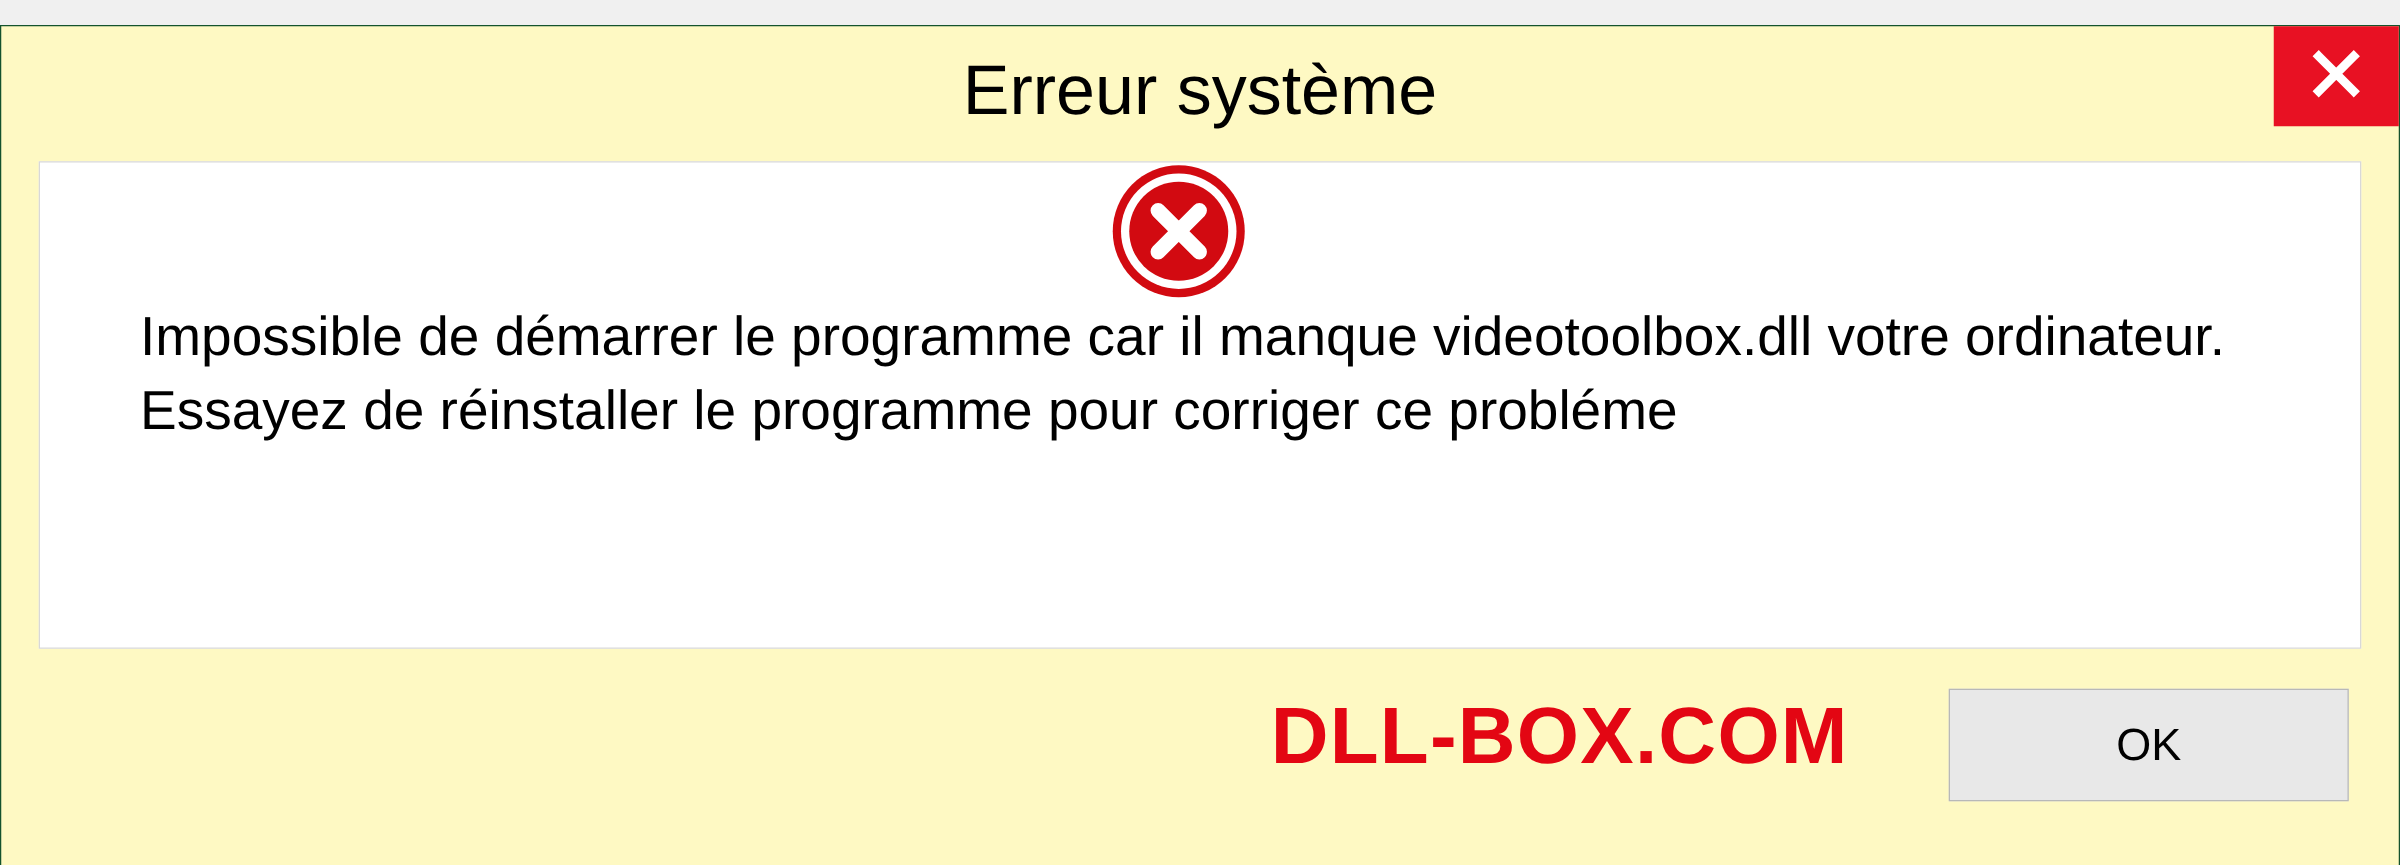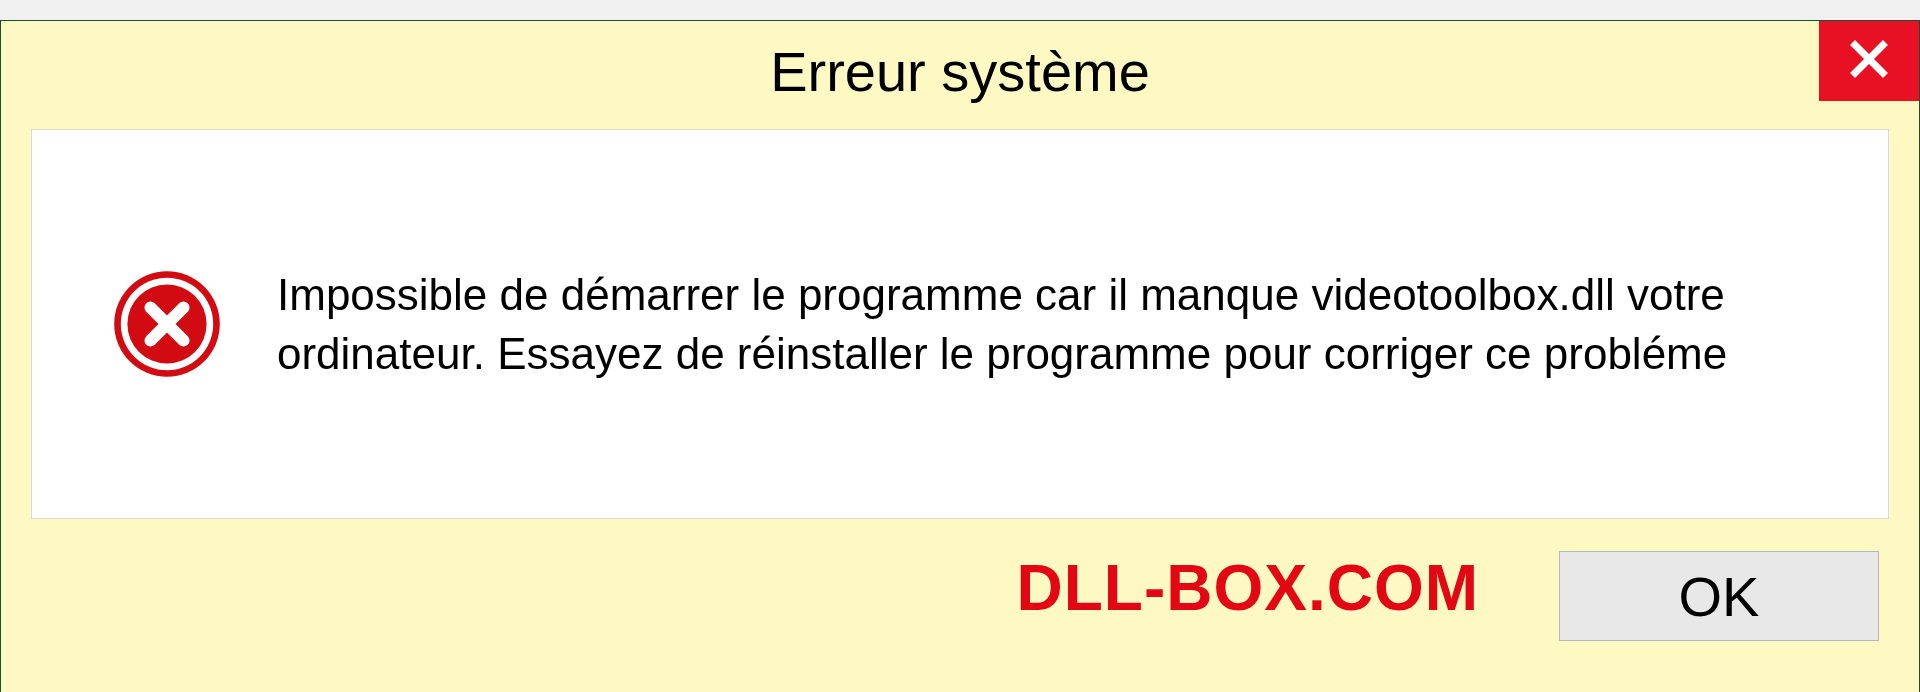--- a/index.html
+++ b/index.html
@@ -52,20 +52,21 @@
       height: 42px;
     }
     .content-box {
       margin: 8px 30px 20px 30px;
       background: #ffffff;
       border: 1px solid #d8d8d8;
       height: 390px;
       display: flex;
       align-items: center;
       padding: 0 60px 0 80px;
+      flex-direction: column;
     }
     .error-icon {
       flex-shrink: 0;
       width: 110px;
       height: 110px;
       margin-right: 55px;
     }
     .error-icon svg {
       width: 100%;
       height: 100%;
@@ -92,21 +93,21 @@
       color: #e30613;
       letter-spacing: 1px;
       margin-right: 80px;
       font-family: Arial, sans-serif;
     }
     .ok-button {
       width: 320px;
       height: 90px;
       background: #e8e8e8;
       border: 1px solid #b8b8b8;
-      font-size: 56px;
+      font-size: 36px;
       color: #000;
       cursor: pointer;
       display: flex;
       align-items: center;
       justify-content: center;
       font-family: "Segoe UI", Tahoma, Arial, sans-serif;
     }
   </style>
 </head>
 <body>

